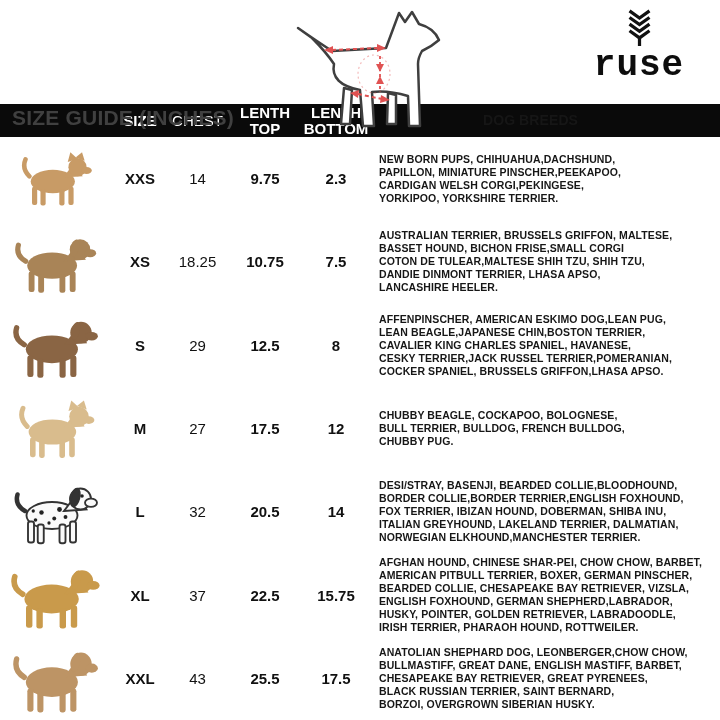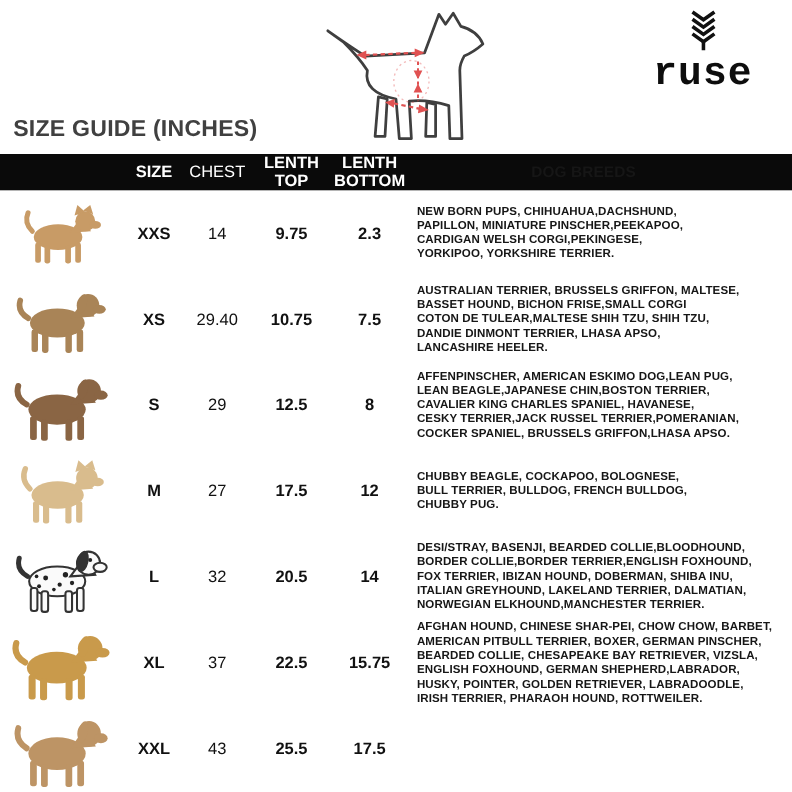--- a/index.html
+++ b/index.html
@@ -6,21 +6,21 @@
   body{
     width:720px;height:720px;
     background:#ffffff;
     font-family:"Liberation Sans", sans-serif;
     color:#111111;
     position:relative;
     overflow:hidden;
     display:flex;flex-direction:column;
   }
   
-  .top{position:relative;height:140px;flex:0 0 auto;}
+  .top{position:relative;height:104px;flex:0 0 auto;}
   .heading{
     position:absolute;left:12px;top:106px;
     font-size:21px;font-weight:800;letter-spacing:.2px;color:#404040;
   }
   .diagram{position:absolute;left:268px;top:0;}
   .logo{position:absolute;top:8px;right:16px;width:130px;text-align:center;}
   .logo-text{
     font-family:"Liberation Mono", monospace;
     font-weight:700;font-size:36px;line-height:1;color:#0d0d0d;
     letter-spacing:1px;margin-top:-2px;
@@ -178,21 +178,21 @@
 YORKIPOO, YORKSHIRE TERRIER.</div>
   </div>
 
   <div class="row">
     <div class="cell c-img">
       <svg class="dog" viewBox="0 0 120 90" style="width:88px;color:#a98457">
           <use href="#dog-floppy"></use>
         </svg>
     </div>
     <div class="cell c-size">XS</div>
-    <div class="cell c-chest">29.40</div>
+    <div class="cell c-chest">18.25</div>
     <div class="cell c-ltop">10.75</div>
     <div class="cell c-lbot">7.5</div>
     <div class="cell c-breeds">AUSTRALIAN TERRIER, BRUSSELS GRIFFON, MALTESE,
 BASSET HOUND, BICHON FRISE,SMALL CORGI
 COTON DE TULEAR,MALTESE SHIH TZU, SHIH TZU,
 DANDIE DINMONT TERRIER, LHASA APSO,
 LANCASHIRE HEELER.</div>
   </div>
 
   <div class="row">
@@ -265,15 +265,20 @@
   <div class="row">
     <div class="cell c-img">
       <svg class="dog" viewBox="0 0 120 90" style="width:92px;height:74px;color:#bd9465" preserveAspectRatio="none">
           <use href="#dog-floppy"></use>
         </svg>
     </div>
     <div class="cell c-size">XXL</div>
     <div class="cell c-chest">43</div>
     <div class="cell c-ltop">25.5</div>
     <div class="cell c-lbot">17.5</div>
+    <div class="cell c-breeds">ANATOLIAN SHEPHARD DOG, LEONBERGER,CHOW CHOW,
+BULLMASTIFF, GREAT DANE, ENGLISH MASTIFF, BARBET,
+CHESAPEAKE BAY RETRIEVER, GREAT PYRENEES,
+BLACK RUSSIAN TERRIER, SAINT BERNARD,
+BORZOI, OVERGROWN SIBERIAN HUSKY.</div>
   </div>
 
 </div>
 
 </body></html>

